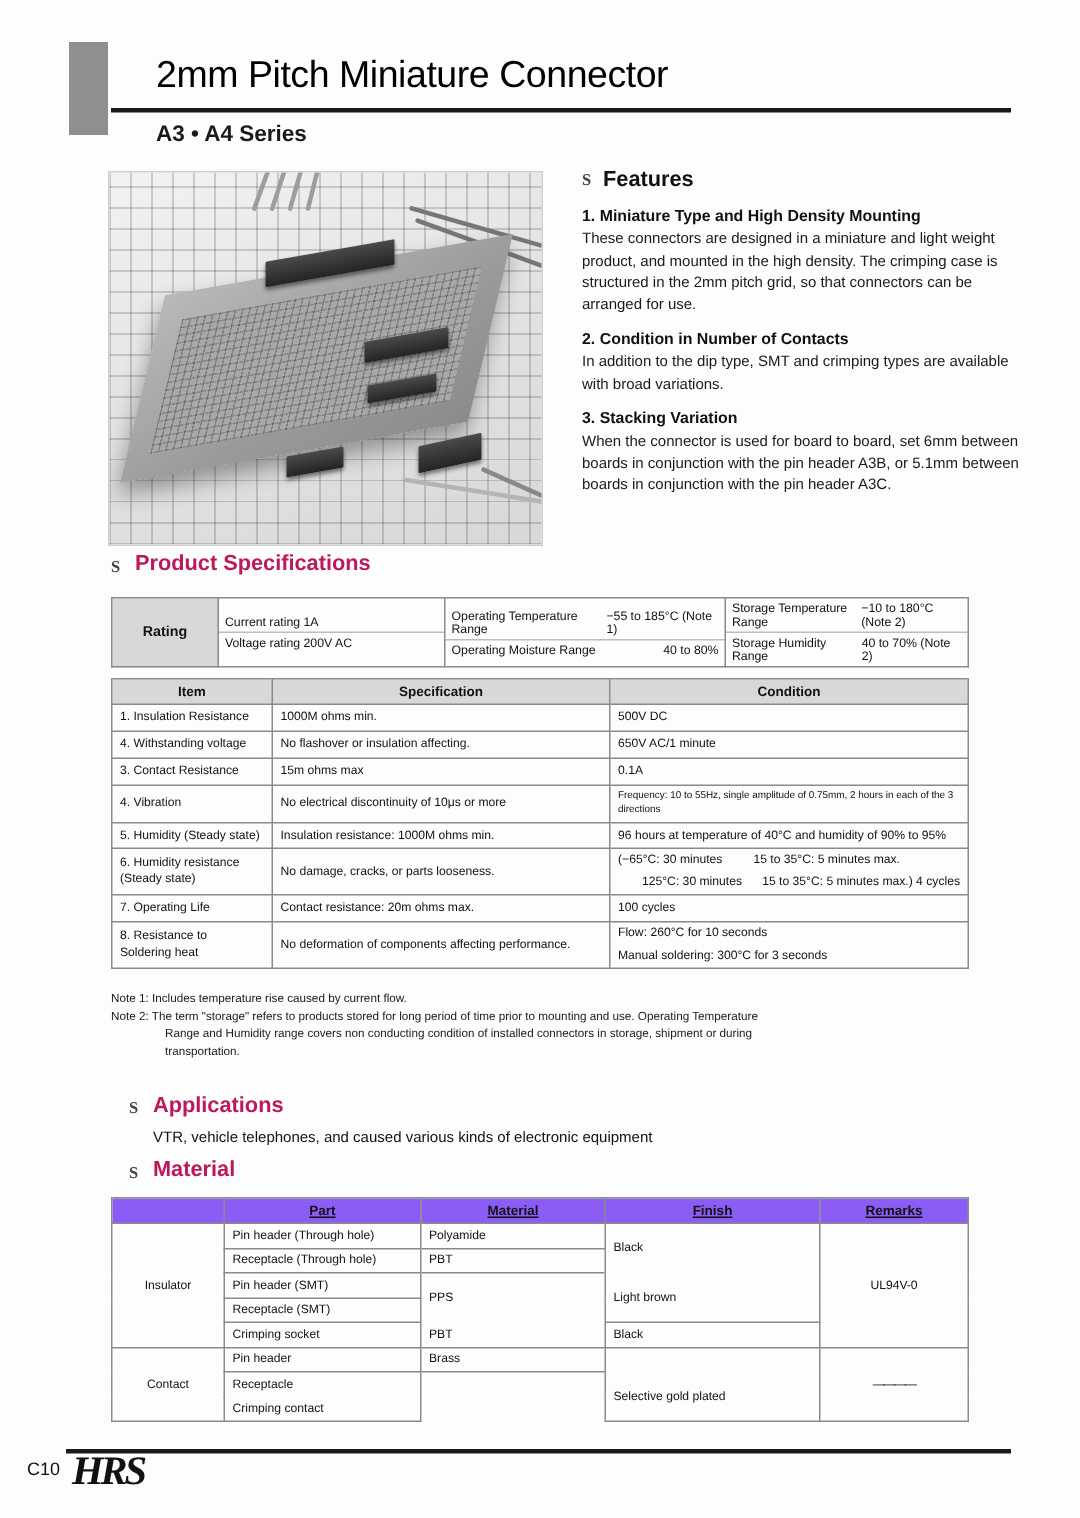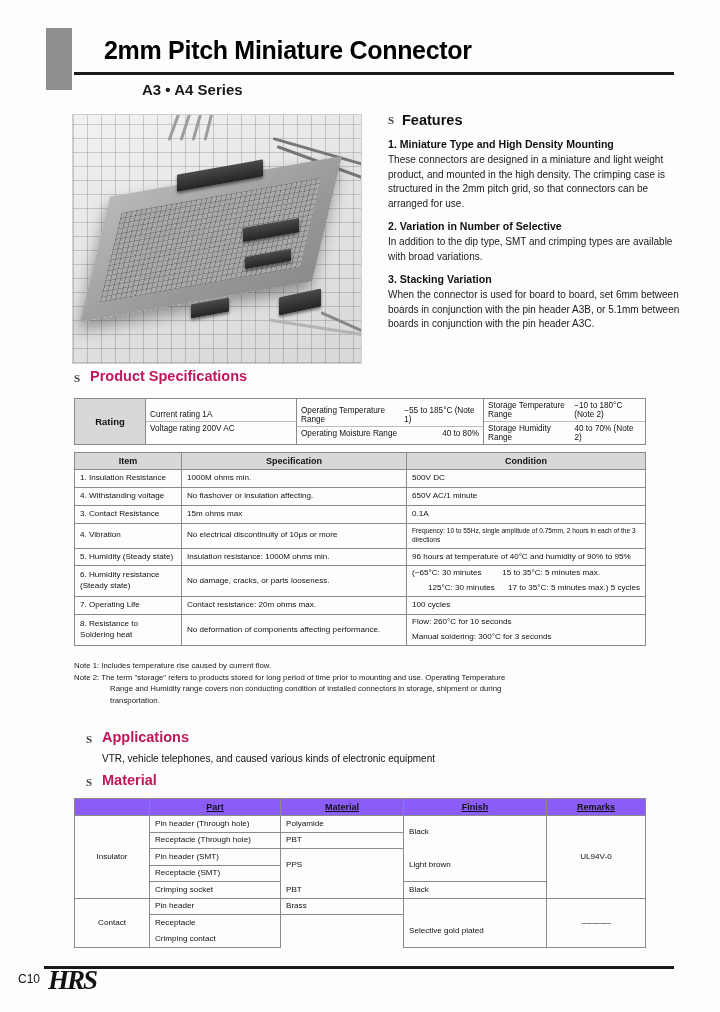--- a/index.html
+++ b/index.html
@@ -32,39 +32,38 @@
   .corner-tab {
     position: absolute;
     left: 46px; top: 28px;
     width: 26px; height: 62px;
     background: #8f8f8f;
   }
   .title-main {
     position: absolute;
     left: 104px; top: 36px;
     font-size: 25px;
-    font-weight: bold;
+    font-weight: normal;
     letter-spacing: -0.3px;
     color: #000;
     font-family: "Liberation Sans", sans-serif;
   }
   .title-rule {
     position: absolute;
     left: 74px; top: 72px;
     width: 600px;
     height: 3px;
     background: #1a1a1a;
   }
   .title-sub {
     position: absolute;
     left: 104px; top: 81px;
     font-size: 15px;
     font-weight: bold;
     color: #1a1a1a;
-    margin-left: 38px;
   }
 
   
   .photo {
     position: absolute;
     left: 72px; top: 114px;
     width: 288px; height: 248px;
     background:
       repeating-linear-gradient(0deg, rgba(0,0,0,0.16) 0px, rgba(0,0,0,0.16) 1px, rgba(0,0,0,0) 1px, rgba(0,0,0,0) 14px),
       repeating-linear-gradient(90deg, rgba(0,0,0,0.16) 0px, rgba(0,0,0,0.16) 1px, rgba(0,0,0,0) 1px, rgba(0,0,0,0) 14px),
@@ -365,21 +364,21 @@
       <div class="feat-head">
         <span>1.</span>
         <span>Miniature Type and High Density Mounting</span>
       </div>
       <div class="feat-body">These connectors are designed in a miniature and light weight product, and mounted in the high density. The crimping case is structured in the 2mm pitch grid, so that connectors can be arranged for use.</div>
     </div>
 
     <div class="feat-item">
       <div class="feat-head">
         <span>2.</span>
-        <span>Variation in Number of Selective</span>
+        <span>Condition in Number of Contacts</span>
       </div>
       <div class="feat-body">In addition to the dip type, SMT and crimping types are available with broad variations.</div>
     </div>
 
     <div class="feat-item">
       <div class="feat-head">
         <span>3.</span>
         <span>Stacking Variation</span>
       </div>
       <div class="feat-body">When the connector is used for board to board, set 6mm between boards in conjunction with the pin header A3B, or 5.1mm between boards in conjunction with the pin header A3C.</div>
@@ -459,21 +458,21 @@
         <td class="c-item" style="white-space:pre-line">6. Humidity resistance
    (Steady state)</td>
         <td class="c-spec">No damage, cracks, or parts looseness.</td>
         <td class="cond-split">
           <div class="cond-row">
             <span>(−65°C: 30 minutes</span>
             <span style="flex:0 0 auto;padding-right:40px">15 to 35°C: 5 minutes max.</span>
           </div>
           <div class="cond-row">
             <span style="padding-left:16px">125°C: 30 minutes</span>
-            <span style="flex:0 0 auto;">17 to 35°C: 5 minutes max.) 5 cycles</span>
+            <span style="flex:0 0 auto;">15 to 35°C: 5 minutes max.) 4 cycles</span>
           </div>
         </td>
       </tr>
       <tr>
         <td class="c-item">7. Operating Life</td>
         <td class="c-spec">Contact resistance: 20m ohms max.</td>
         <td>100 cycles</td>
       </tr>
       <tr>
         <td class="c-item" style="white-space:pre-line">8. Resistance to

